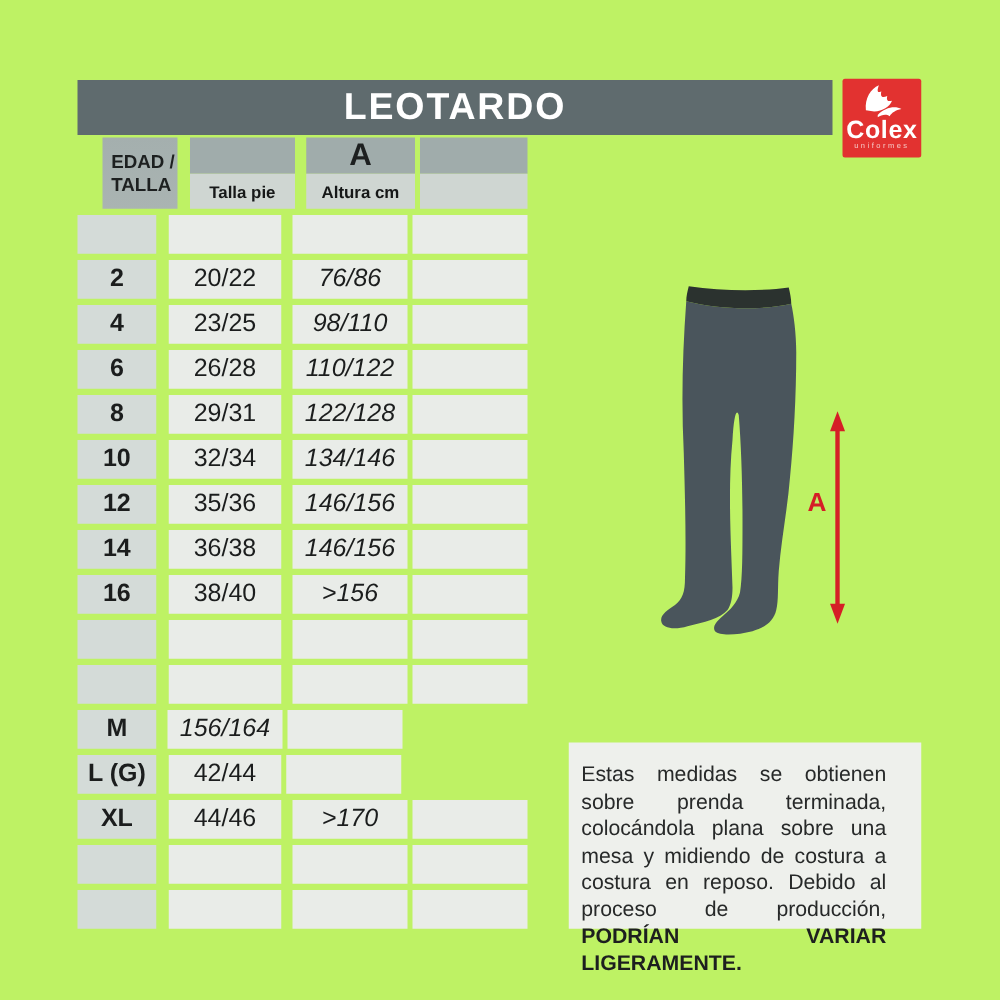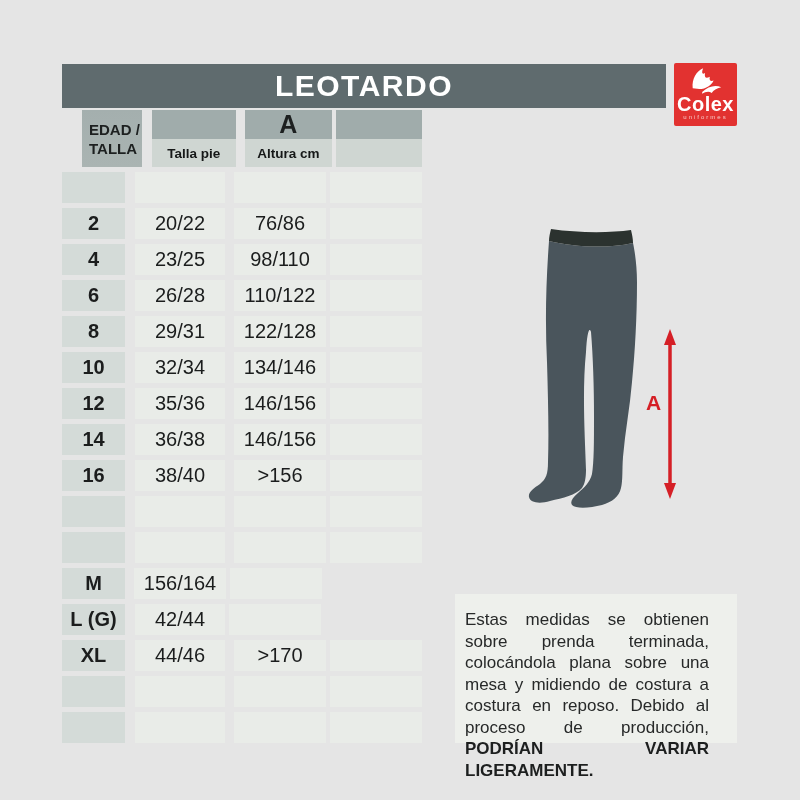--- a/index.html
+++ b/index.html
@@ -5,21 +5,21 @@
   :root{
     --bar:#5f6b6e; --brand-red:#e23230; --accent-red:#d51f26;
     --header-band:#a0acab; --header-subband:#cfd6d2;
     --row-label-cell:#d4dbd8; --data-cell:#e9ece8;
     --note-bg:#eef0ec; --ink:#1d1f1f;
     --garment:#4a555c; --garment-band:#2b322f;
   }
   *{margin:0;padding:0;box-sizing:border-box;}
   html,body{background:#ffffff;}
   body{font-family:"Liberation Sans", sans-serif;color:var(--ink);}
-  .page{position:relative;width:800px;height:800px;background:#e5e5e5;overflow:hidden;}
+  .page{position:relative;width:800px;height:800px;background:#bef264;overflow:hidden;}
 
   
   .title-bar{position:absolute;left:62px;top:64px;width:604px;height:44px;
     background:var(--bar);display:flex;align-items:center;justify-content:center;}
   .title-bar span{color:#fff;font-size:30px;font-weight:bold;letter-spacing:1.5px;}
 
   
   .logo{position:absolute;left:674px;top:63px;width:63px;height:63px;background:var(--brand-red);
     border-radius:2px;display:flex;flex-direction:column;align-items:center;}
   .logo svg{margin-top:4px;}
@@ -34,21 +34,21 @@
   .hcol{display:flex;flex-direction:column;}
   .hcol .band-top{height:29px;background:var(--header-band);display:flex;align-items:center;justify-content:center;
     font-size:25px;font-weight:bold;color:#1d2020;}
   .hcol .band-bot{height:28px;background:var(--header-subband);display:flex;align-items:center;justify-content:center;
     font-size:13.5px;font-weight:bold;color:#161818;}
   .w2{width:90px;margin-left:10px;} .w3{width:92px;margin-left:9px;} .w4{width:92px;margin-left:4px;}
   .trow{display:flex;height:31px;margin-bottom:5px;}
   .cell{display:flex;align-items:center;justify-content:center;font-size:20px;color:#1b1d1d;}
   .cell.c1{width:63px;background:var(--row-label-cell);font-weight:bold;}
   .cell.c2{width:90px;margin-left:10px;background:var(--data-cell);}
-  .cell.c3{width:92px;margin-left:9px;background:var(--data-cell);}
+  .cell.c3{width:92px;margin-left:9px;background:var(--data-cell);font-style:italic;}
   .cell.c4{width:92px;margin-left:4px;background:var(--data-cell);}
 
   
   .tights{position:absolute;left:518px;top:222px;}
   .arrow-wrap{position:absolute;left:636px;top:325px;width:50px;height:180px;}
   .arrow-wrap .a-label{position:absolute;left:10px;top:66px;color:var(--accent-red);
     font-size:21px;font-weight:bold;}
 
   
   .note{position:absolute;left:455px;top:594px;width:282px;height:149px;background:var(--note-bg);}

